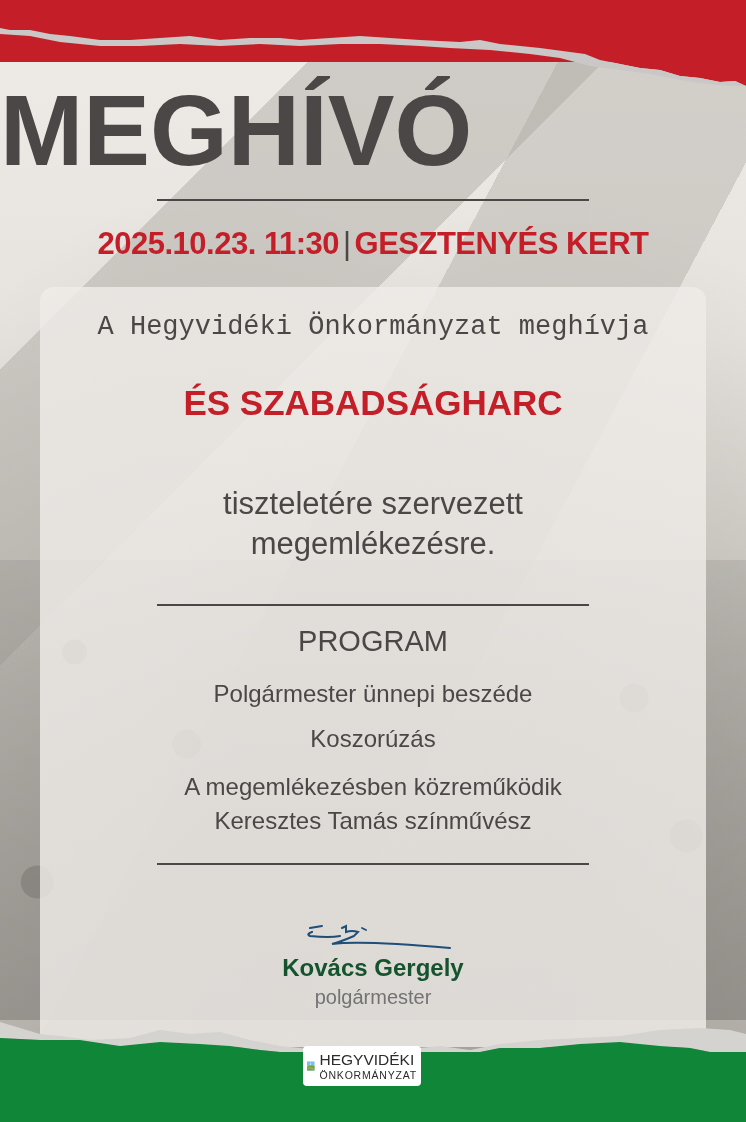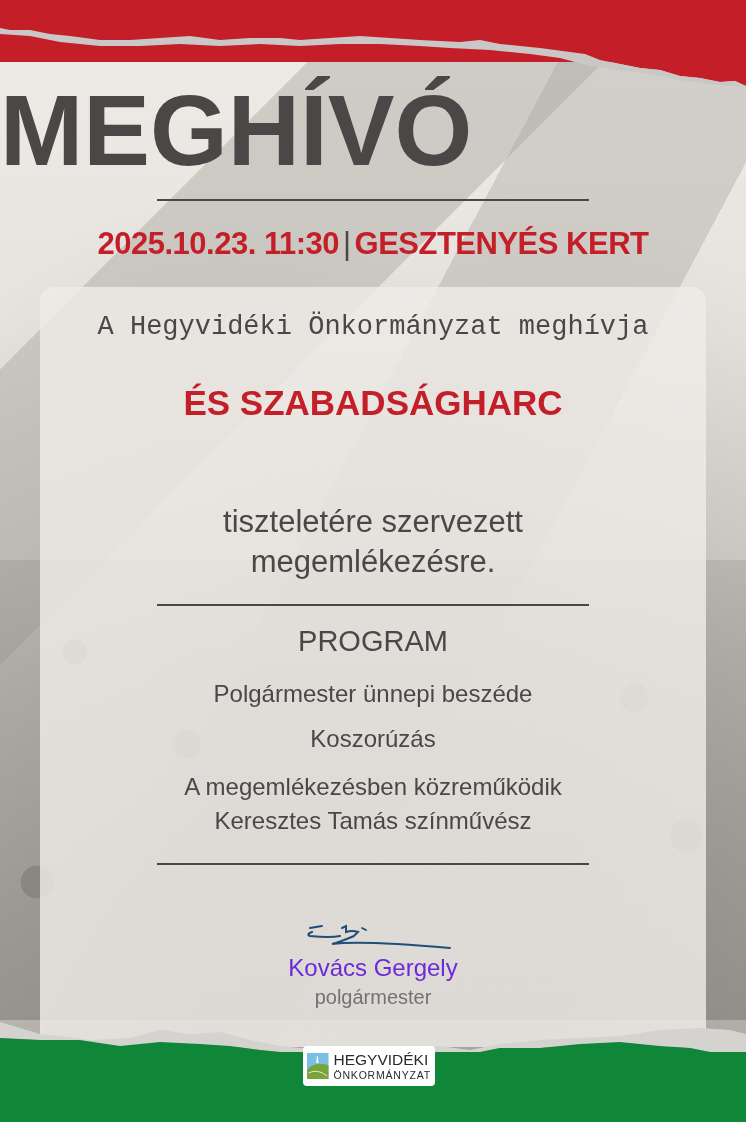--- a/index.html
+++ b/index.html
@@ -71,39 +71,39 @@
     }
     .centered {
       position: absolute; left: 0; right: 0; text-align: center;
     }
     .intro { top: 312px; font-size: 27px; color: #4b4747; font-family: Liberation Mono, monospace; }
     .headline {
       top: 380px; font-size: 35px; font-weight: 700; color: #c41f29;
       line-height: 46px;
     }
     .sub {
-      top: 502px; font-size: 31px; color: #4b4747; line-height: 40px;
+      top: 484px; font-size: 31px; color: #4b4747; line-height: 40px;
     }
     .program-title {
       top: 625px; font-size: 29px; font-weight: 400; color: #4b4747;
     }
     .program-item {
       font-size: 24px; color: #4b4747; line-height: 30px;
     }
     .signature {
       position: absolute; left: 300px; top: 918px; width: 160px; height: 40px;
     }
     .signer-name {
-      top: 954px; font-size: 24px; font-weight: 400; color: #6d28d9;
+      top: 954px; font-size: 24px; font-weight: 700; color: #14532d;
     }
     .signer-title {
       top: 986px; font-size: 20px; color: #737373;
     }
     .logo {
-      position: absolute; left: 303px; top: 1046px; width: 132px; height: 40px;
+      position: absolute; left: 303px; top: 1046px; width: 118px; height: 40px;
       background: #ffffff; border-radius: 4px;
       display: flex; align-items: center; padding: 3px 4px;
     }
     .logo-mark {
       width: 28px; height: 34px; position: relative; overflow: hidden;
       margin-right: 5px;
     }
     .logo-text { display: flex; flex-direction: column; line-height: 1; }
     .logo-line1 { font-size: 15.5px; color: #2b2b2b; letter-spacing: 0px; }
     .logo-line2 { font-size: 10.5px; color: #2b2b2b; letter-spacing: 0.8px; margin-top: 2px; }

